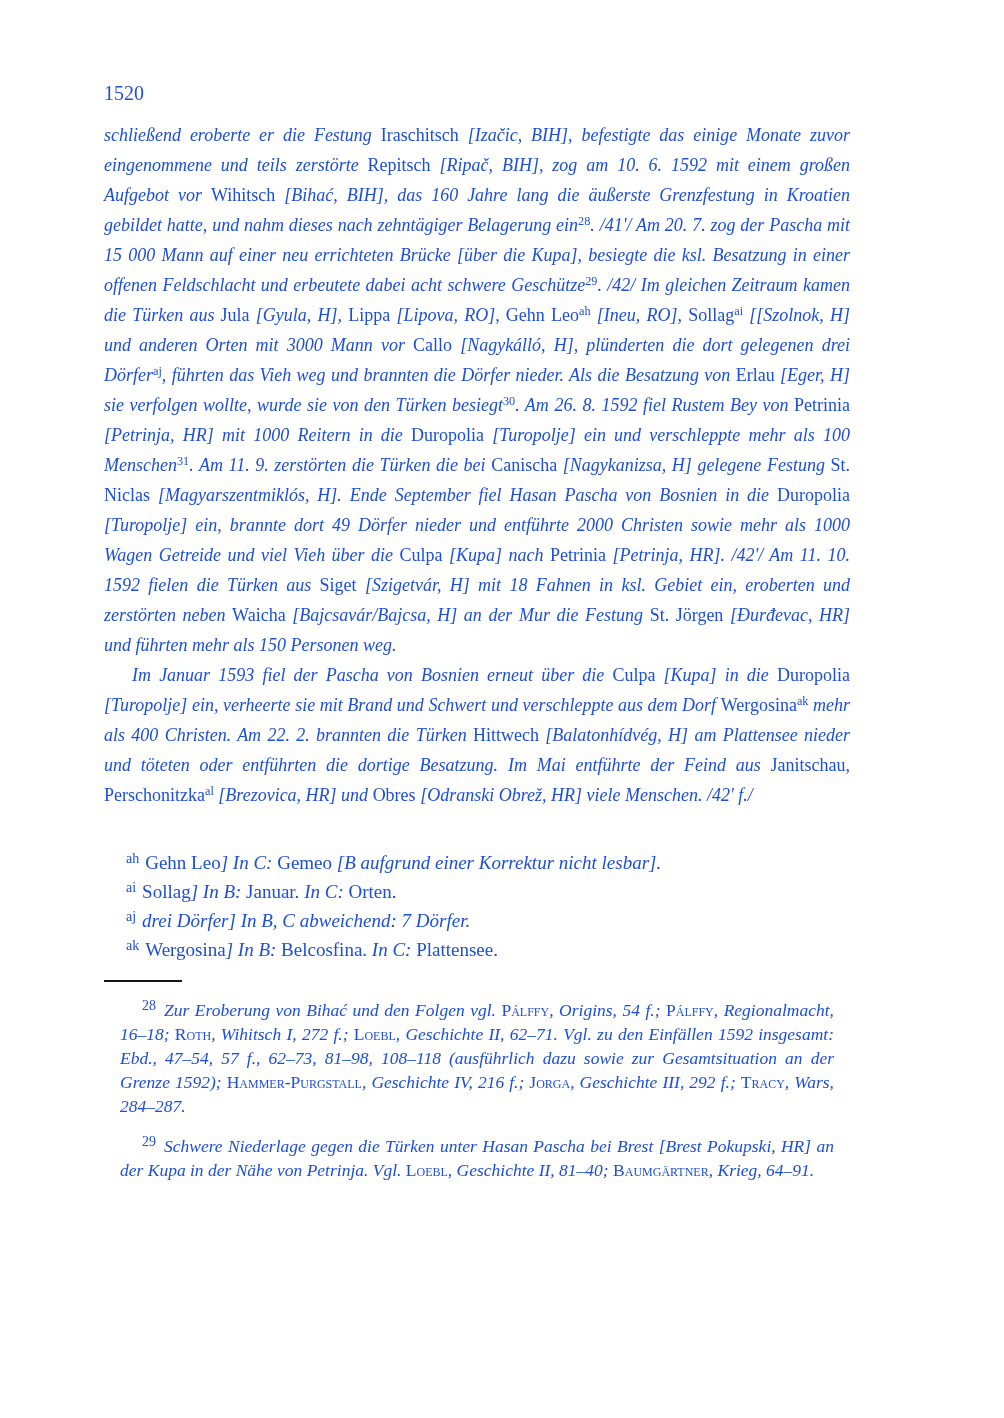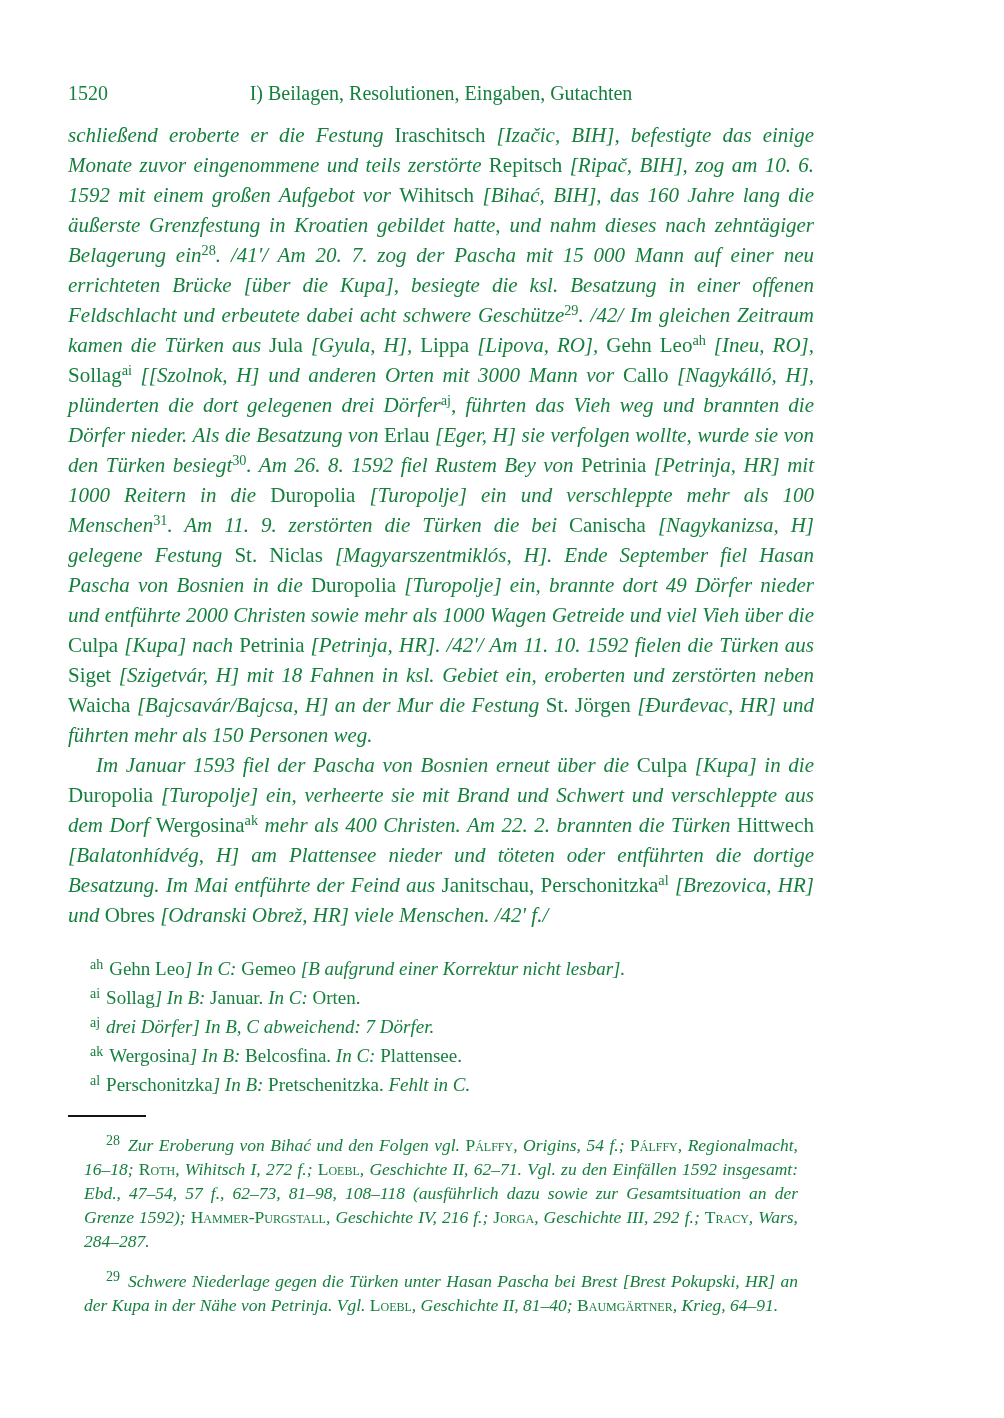--- a/index.html
+++ b/index.html
@@ -1,75 +1,73 @@
 <!DOCTYPE html>
 <html><head>
 <meta charset="utf-8">
 <style>
   html,body{margin:0;padding:0;background:#e8e8e8;}
   .page{
     position:relative;
     width:1004px;height:1418px;
     margin:0 auto;
     background:#ffffff;
-    color:#15803d;
+    color:#1d4ed8;
     font-family:"Liberation Serif", serif;
     overflow:hidden;
     box-sizing:border-box;
-    padding:82px 98px 0 68px;
+    padding:82px 98px 0 104px;
   }
   
   .pagehead{
     position:relative;
     width:746px;height:28px;
     font-size:20px;
     margin-bottom:10px;
   }
   .pagenum{position:absolute;left:0;top:0;}
   .runtitle{position:absolute;left:0;right:0;top:0;text-align:center;}
   
-  .bodytext{width:746px;font-size:21px;line-height:30px;text-align:justify;}
+  .bodytext{width:746px;font-size:18px;line-height:30px;text-align:justify;}
   .bodytext p{margin:0;}
   .bodytext p.indent{text-indent:28px;}
   .i{font-style:italic;}
   .r{font-style:normal;}
   .sc{font-style:normal;font-variant:small-caps;}
   .sup{font-style:normal;font-size:68%;vertical-align:0.5em;line-height:0;}
   
-  .apparatus{width:746px;margin-top:24px;font-size:19px;line-height:29px;}
+  .apparatus{width:746px;margin-top:38px;font-size:19px;line-height:29px;}
   .apparatus p{margin:0;padding-left:22px;}
   .notelabel{font-style:normal;font-size:14px;vertical-align:0.45em;line-height:0;margin-right:6px;}
   
   .fnrule{width:78px;height:0;border-top:2px solid #141414;margin:16px 0 8px 0;}
   
   .footnotes{width:746px;font-size:17.5px;line-height:24px;text-align:justify;}
   .footnotes p{margin:16px;text-indent:22px;}
   .fnlabel{font-style:normal;font-size:14px;vertical-align:0.4em;line-height:0;margin-right:8px;}
 </style>
 </head>
 <body>
 
 <div class="page">
 
   <div class="pagehead">
     <span class="pagenum">1520</span>
-    <span class="runtitle">I) Beilagen, Resolutionen, Eingaben, Gutachten</span>
   </div>
 
   <div class="bodytext">
     <p><span class="i">schließend eroberte er die Festung </span><span class="r">Iraschitsch </span><span class="i">[Izačic, BIH], befestigte das einige Monate zuvor eingenommene und teils zerstörte </span><span class="r">Repitsch </span><span class="i">[Ripač, BIH], zog am 10. 6. 1592 mit einem großen Aufgebot vor </span><span class="r">Wihitsch </span><span class="i">[Bihać, BIH], das 160 Jahre lang die äußerste Grenzfestung in Kroatien gebildet hatte, und nahm dieses nach zehntägiger Belagerung ein</span><span class="sup">28</span><span class="i">. /41'/ Am 20. 7. zog der Pascha mit 15 000 Mann auf einer neu errichteten Brücke [über die Kupa], besiegte die ksl. Besatzung in einer offenen Feldschlacht und erbeutete dabei acht schwere Geschütze</span><span class="sup">29</span><span class="i">. /42/ Im gleichen Zeitraum kamen die Türken aus </span><span class="r">Jula </span><span class="i">[Gyula, H], </span><span class="r">Lippa </span><span class="i">[Lipova, RO], </span><span class="r">Gehn Leo</span><span class="sup">ah</span><span class="i"> [Ineu, RO], </span><span class="r">Sollag</span><span class="sup">ai</span><span class="i"> [[Szolnok, H] und anderen Orten mit 3000 Mann vor </span><span class="r">Callo </span><span class="i">[Nagykálló, H], plünderten die dort gelegenen drei Dörfer</span><span class="sup">aj</span><span class="i">, führten das Vieh weg und brannten die Dörfer nieder. Als die Besatzung von </span><span class="r">Erlau </span><span class="i">[Eger, H] sie verfolgen wollte, wurde sie von den Türken besiegt</span><span class="sup">30</span><span class="i">. Am 26. 8. 1592 fiel Rustem Bey von </span><span class="r">Petrinia </span><span class="i">[Petrinja, HR] mit 1000 Reitern in die </span><span class="r">Duropolia </span><span class="i">[Turopolje] ein und verschleppte mehr als 100 Menschen</span><span class="sup">31</span><span class="i">. Am 11. 9. zerstörten die Türken die bei </span><span class="r">Canischa </span><span class="i">[Nagykanizsa, H] gelegene Festung </span><span class="r">St. Niclas </span><span class="i">[Magyarszentmiklós, H]. Ende September fiel Hasan Pascha von Bosnien in die </span><span class="r">Duropolia </span><span class="i">[Turopolje] ein, brannte dort 49 Dörfer nieder und entführte 2000 Christen sowie mehr als 1000 Wagen Getreide und viel Vieh über die </span><span class="r">Culpa </span><span class="i">[Kupa] nach </span><span class="r">Petrinia </span><span class="i">[Petrinja, HR]. /42'/ Am 11. 10. 1592 fielen die Türken aus </span><span class="r">Siget </span><span class="i">[Szigetvár, H] mit 18 Fahnen in ksl. Gebiet ein, eroberten und zerstörten neben </span><span class="r">Waicha </span><span class="i">[Bajcsavár/Bajcsa, H] an der Mur die Festung </span><span class="r">St. Jörgen </span><span class="i">[Đurđevac, HR] und führten mehr als 150 Personen weg.</span></p>
     <p class="indent"><span class="i">Im Januar 1593 fiel der Pascha von Bosnien erneut über die </span><span class="r">Culpa </span><span class="i">[Kupa] in die </span><span class="r">Duropolia </span><span class="i">[Turopolje] ein, verheerte sie mit Brand und Schwert und verschleppte aus dem Dorf </span><span class="r">Wergosina</span><span class="sup">ak</span><span class="i"> mehr als 400 Christen. Am 22. 2. brannten die Türken </span><span class="r">Hittwech </span><span class="i">[Balatonhídvég, H] am Plattensee nieder und töteten oder entführten die dortige Besatzung. Im Mai entführte der Feind aus </span><span class="r">Janitschau, Perschonitzka</span><span class="sup">al</span><span class="i"> [Brezovica, HR] und </span><span class="r">Obres </span><span class="i">[Odranski Obrež, HR] viele Menschen. /42' f./</span></p>
   </div>
 
   <div class="apparatus">
       <p><span class="notelabel">ah</span><span class="r">Gehn Leo</span><span class="i">] In C: </span><span class="r">Gemeo </span><span class="i">[B aufgrund einer Korrektur nicht lesbar].</span></p>
       <p><span class="notelabel">ai</span><span class="r">Sollag</span><span class="i">] In B: </span><span class="r">Januar. </span><span class="i">In C: </span><span class="r">Orten.</span></p>
       <p><span class="notelabel">aj</span><span class="i">drei Dörfer] In B, C abweichend: 7 Dörfer.</span></p>
       <p><span class="notelabel">ak</span><span class="r">Wergosina</span><span class="i">] In B: </span><span class="r">Belcosfina. </span><span class="i">In C: </span><span class="r">Plattensee.</span></p>
-      <p><span class="notelabel">al</span><span class="r">Perschonitzka</span><span class="i">] In B: </span><span class="r">Pretschenitzka. </span><span class="i">Fehlt in C.</span></p>
     </div>
 
   <div class="fnrule"></div>
 
   <div class="footnotes">
       <p><span class="fnlabel">28</span><span class="i">Zur Eroberung von Bihać und den Folgen vgl. </span><span class="sc">Pálffy</span><span class="i">, Origins, 54 f.; </span><span class="sc">Pálffy</span><span class="i">, Regionalmacht, 16–18; </span><span class="sc">Roth</span><span class="i">, Wihitsch I, 272 f.; </span><span class="sc">Loebl</span><span class="i">, Geschichte II, 62–71. Vgl. zu den Einfällen 1592 insgesamt: Ebd., 47–54, 57 f., 62–73, 81–98, 108–118 (ausführlich dazu sowie zur Gesamtsituation an der Grenze 1592); </span><span class="sc">Hammer-Purgstall</span><span class="i">, Geschichte IV, 216 f.; </span><span class="sc">Jorga</span><span class="i">, Geschichte III, 292 f.; </span><span class="sc">Tracy</span><span class="i">, Wars, 284–287.</span></p>
       <p><span class="fnlabel">29</span><span class="i">Schwere Niederlage gegen die Türken unter Hasan Pascha bei Brest [Brest Pokupski, HR] an der Kupa in der Nähe von Petrinja. Vgl. </span><span class="sc">Loebl</span><span class="i">, Geschichte II, 81–40; </span><span class="sc">Baumgärtner</span><span class="i">, Krieg, 64–91.</span></p>
     </div>
 
 </div>

